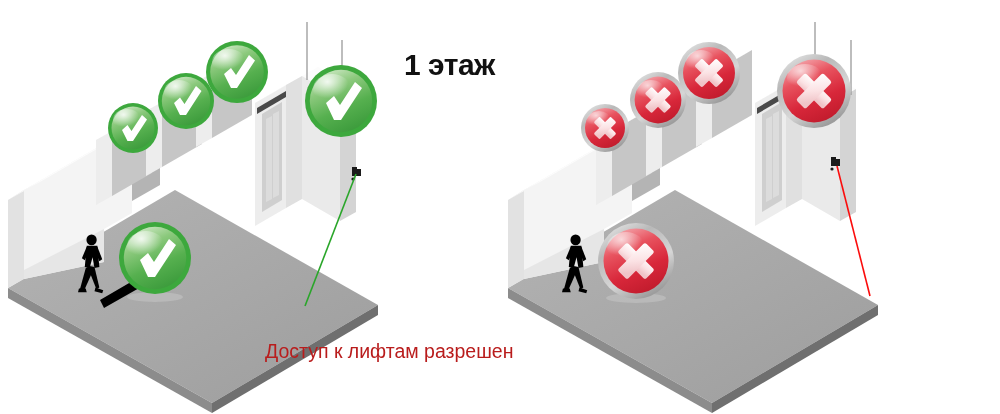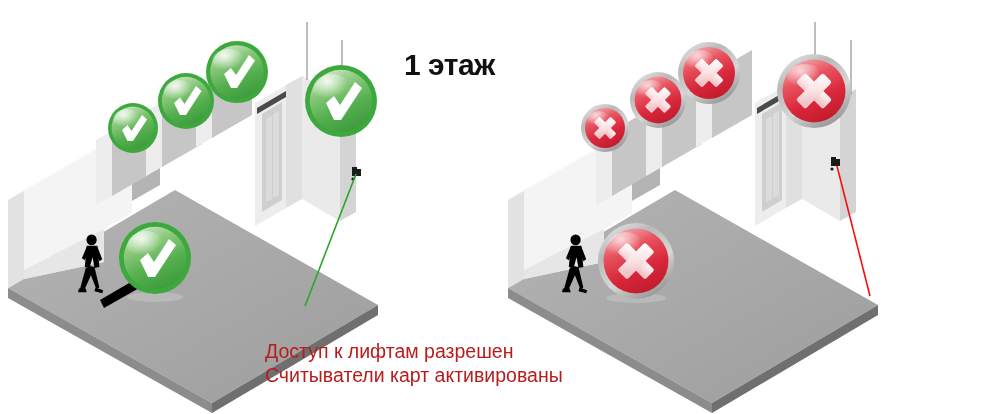--- a/index.html
+++ b/index.html
@@ -208,21 +208,20 @@
         <circle cx="155" cy="258" r="31.2" fill="url(#gGreenBall)"></circle>
         <ellipse cx="146" cy="246" rx="19" ry="15" fill="url(#gGreenGloss)"></ellipse>
         <polygon points="140,260 148,253 154,262 169,239 176,245 155,277 148,277" fill="#ffffff"></polygon>
       </g>
     </svg>
 
     <div class="floor-label" id="floor-label-left">1 этаж</div>
 
     <div class="caption-block" id="caption-allowed">
       <span class="caption-line">Доступ к лифтам разрешен</span>
-      <span class="caption-line">Считыватели карт активированы</span>
     </div>
   </div>
 
   <div class="panel" id="panel-denied">
     <svg class="scene-svg" viewBox="0 0 500 414" xmlns="http://www.w3.org/2000/svg">
       <defs>
         <linearGradient id="gRedBall" x1="0.25" y1="0" x2="0.7" y2="1">
           <stop offset="0%" stop-color="#f4a7ad"></stop>
           <stop offset="30%" stop-color="#e8535f"></stop>
           <stop offset="65%" stop-color="#d8273a"></stop>

